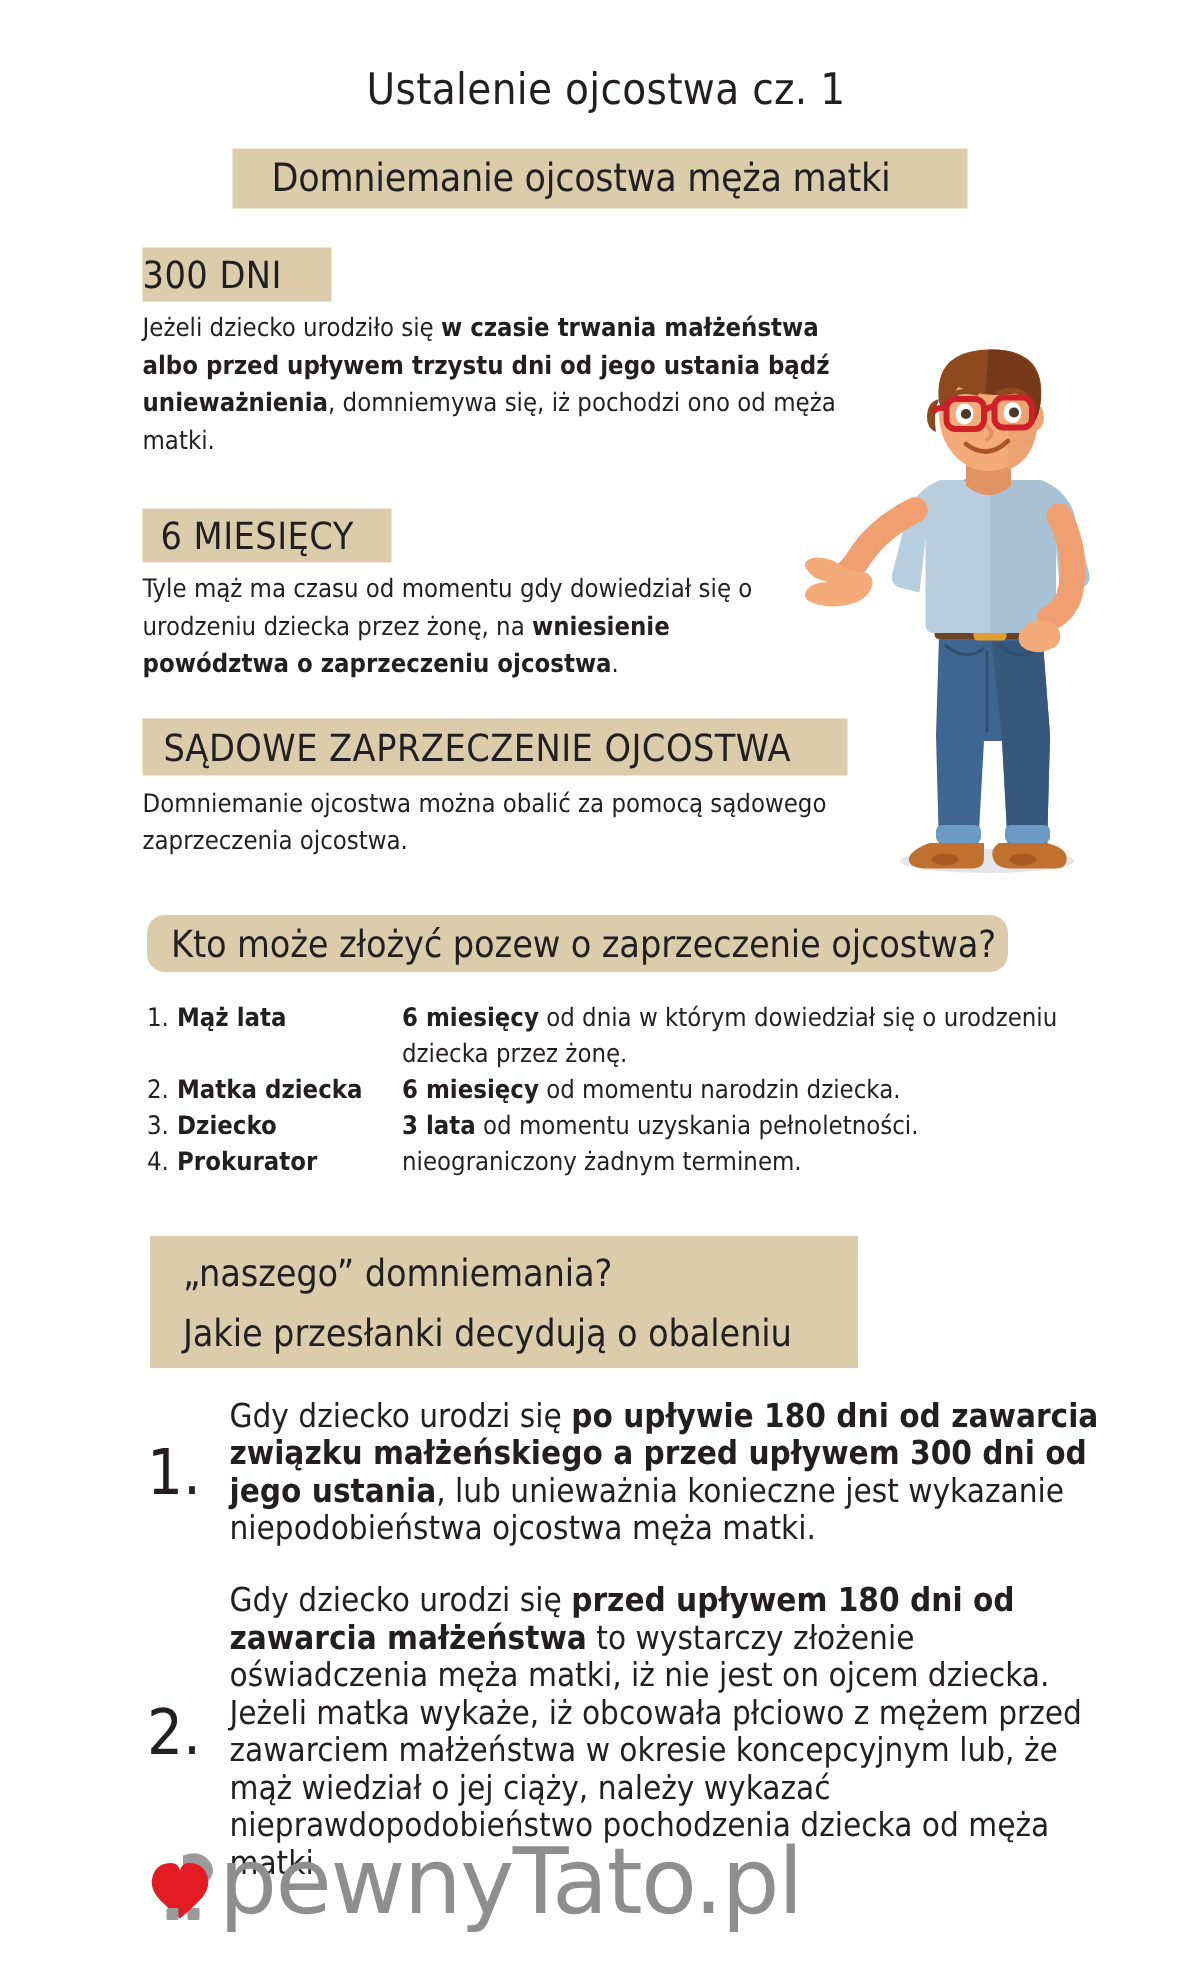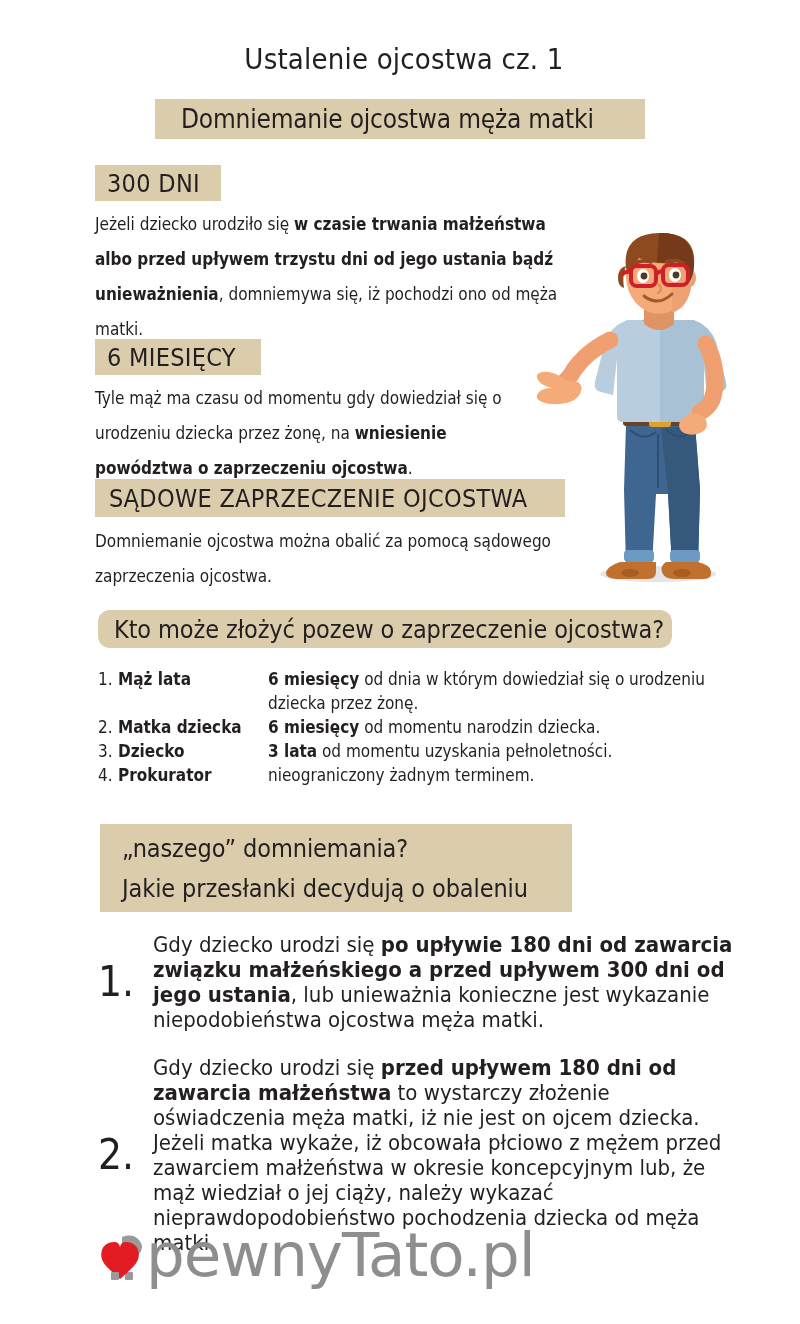--- a/index.html
+++ b/index.html
@@ -58,21 +58,20 @@
   }
 
   .banner-sm {
     font-family: "DejaVu Sans", sans-serif;
     font-stretch: condensed;
     letter-spacing: 0.3px;
   }
   .banner-300 {
     left: 95px; top: 165px;
     width: 126px; height: 36px;
-    padding-left: 12px;
     font-size: 25px;
   }
   .banner-6m {
     left: 95px; top: 339px;
     width: 166px; height: 36px;
     padding-left: 12px;
     font-size: 25px;
   }
   .banner-sad {
     left: 95px; top: 479px;
@@ -99,21 +98,21 @@
     letter-spacing: -0.1px;
   }
   .banner-jakie span { display: block; }
 
   
   .body-text {
     position: absolute;
     font-family: "DejaVu Sans", sans-serif;
     font-stretch: condensed;
     font-size: 17px;
-    line-height: 35px;
+    line-height: 25px;
     color: #231f20;
   }
   .body-text b { font-weight: 700; }
 
   .p-300 { left: 95px; top: 207px; width: 470px; }
   .p-6m  { left: 95px; top: 381px; width: 420px; }
   .p-sad { left: 95px; top: 524px; width: 460px; }
 
   
   .who-list {

